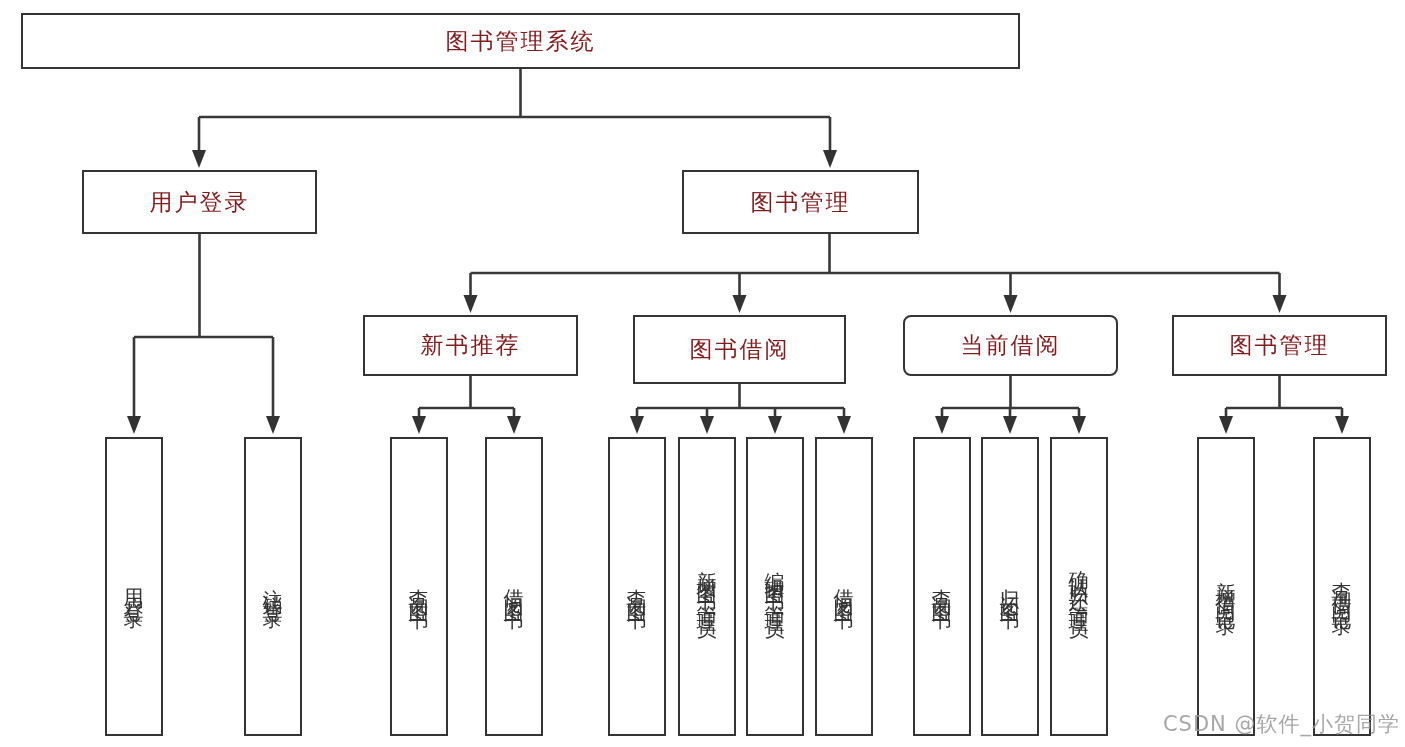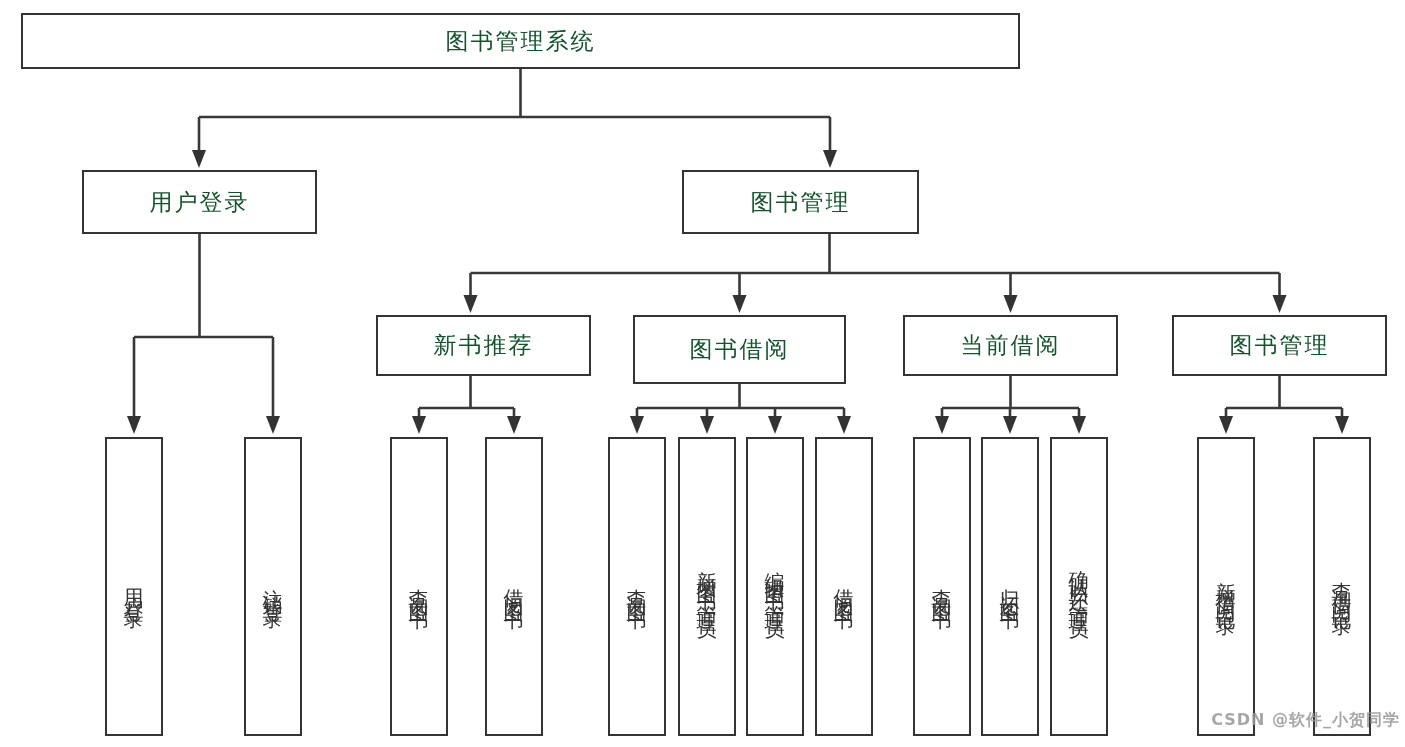--- a/index.html
+++ b/index.html
@@ -18,40 +18,39 @@
     box-sizing:border-box;
     background:#ffffff;
     border:2.5px solid #343434;
     display:flex;align-items:center;justify-content:center;
     z-index:2;
     color:#333333;
   }
   .hnode span{
     font-size:23px;
     letter-spacing:2px;
-    color:#14532d;
+    color:#7f1d1d;
     white-space:nowrap;
   }
   .vnode span{
     writing-mode:vertical-rl;
     text-orientation:mixed;
     font-size:20px;
     letter-spacing:7px;
     color:#333333;
     line-height:1;
   }
   .watermark{
     position:absolute;
     right:5px;top:710px;
     z-index:5;
-    font-size:16px;
+    font-size:21px;
     color:rgba(150,150,150,0.85);
     letter-spacing:1px;
     white-space:nowrap;
-    font-weight:bold;
   }
 </style>
 </head>
 <body>
 
 <div class="stage">
 
   <svg class="wires" width="1405" height="747" viewBox="0 0 1405 747">
 
     <g>
@@ -132,27 +131,27 @@
     <span>图书管理系统</span>
   </div>
 
   <div class="node hnode" style="left:82px;top:170px;width:235px;height:64px;">
     <span>用户登录</span>
   </div>
   <div class="node hnode" style="left:682px;top:170px;width:237px;height:64px;">
     <span>图书管理</span>
   </div>
 
-  <div class="node hnode" style="left:376px;top:315px;width:215px;height:61px;">
+  <div class="node hnode" style="left:363px;top:315px;width:215px;height:61px;">
     <span>新书推荐</span>
   </div>
   <div class="node hnode" style="left:633px;top:315px;width:213px;height:69px;text-align:center;">
     <span>图书借阅</span>
   </div>
-  <div class="node hnode" style="left:903px;top:315px;width:215px;height:61px;">
+  <div class="node hnode" style="left:903px;top:315px;width:215px;height:61px;border-radius:8px;">
     <span>当前借阅</span>
   </div>
   <div class="node hnode" style="left:1172px;top:315px;width:215px;height:61px;">
     <span>图书管理</span>
   </div>
 
   <div class="node vnode" style="left:105px;top:437px;width:58px;height:299px;">
     <span>用户登录</span>
   </div>
   <div class="node vnode" style="left:244px;top:437px;width:58px;height:299px;">

